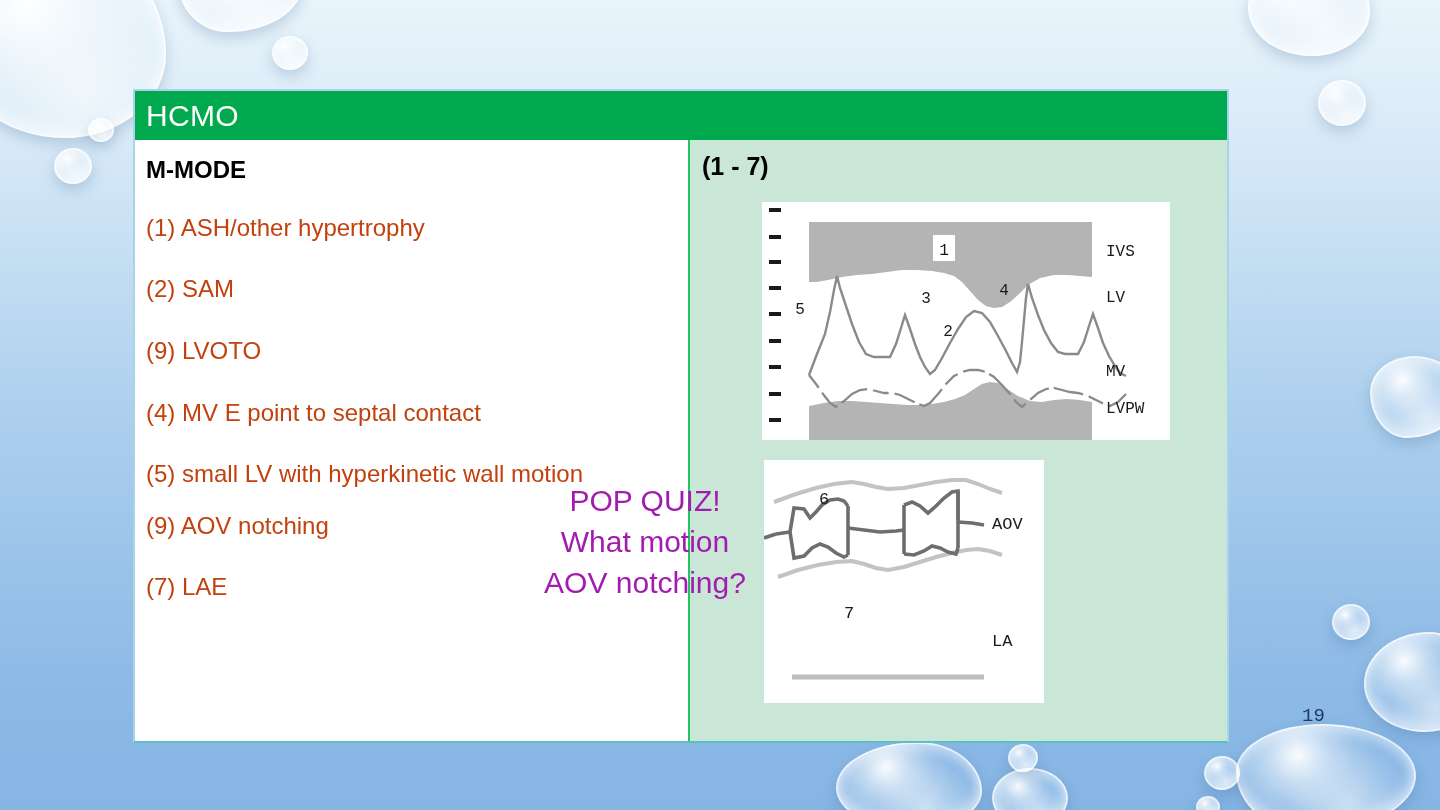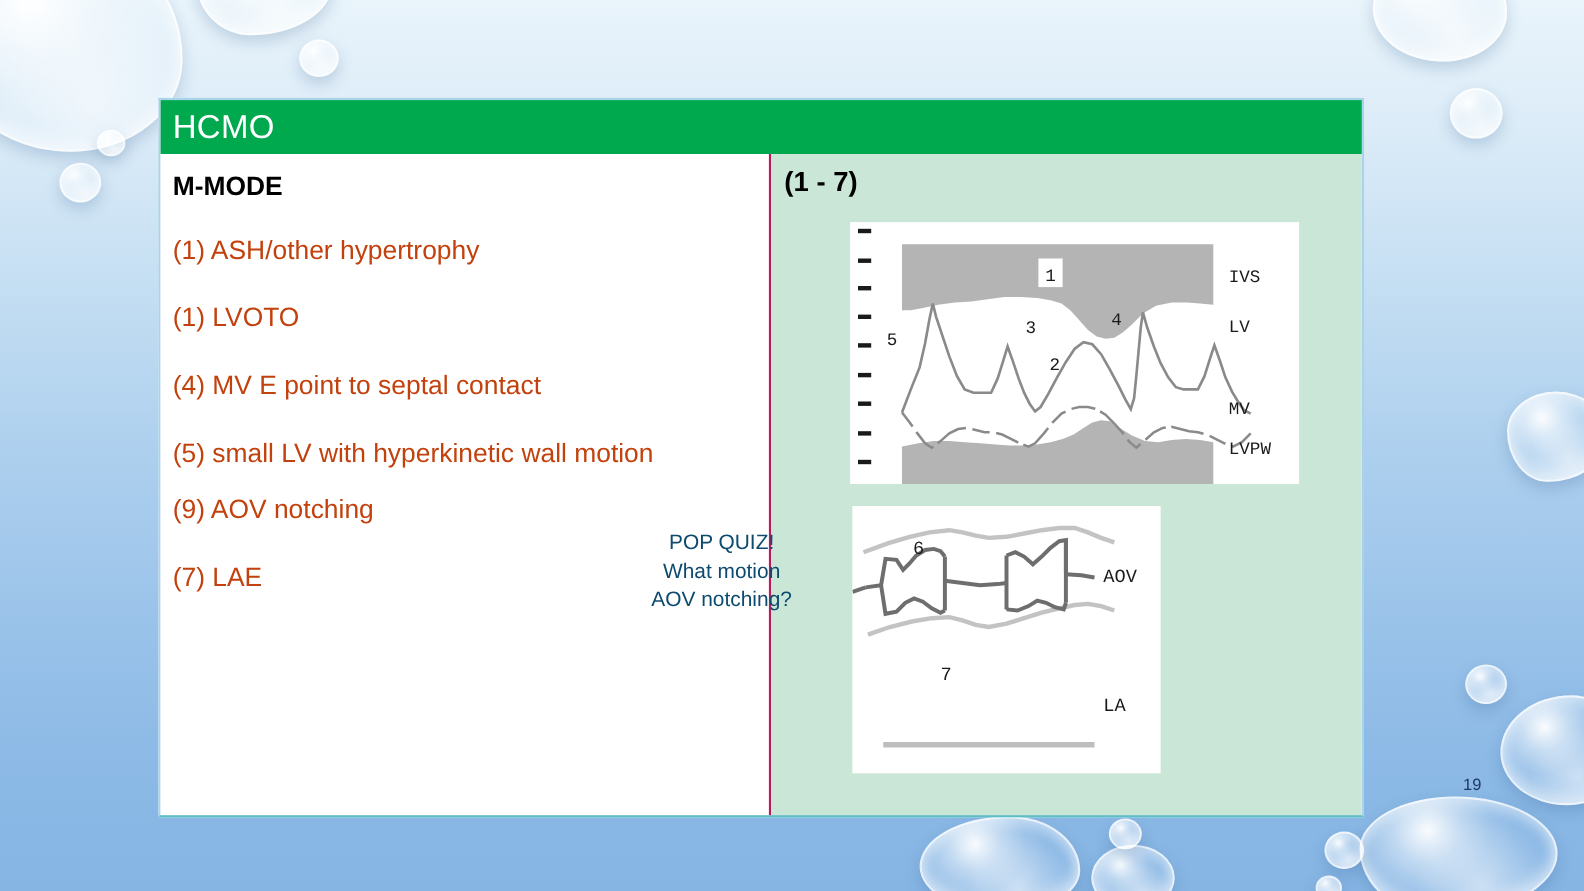--- a/index.html
+++ b/index.html
@@ -39,21 +39,21 @@
       inset 0 -8px 14px rgba(255,255,255,0.55),
       inset 0 6px 10px rgba(255,255,255,0.35);
     pointer-events: none;
   }
   .bubble.blobby { border-radius: 56% 44% 48% 52% / 52% 56% 44% 48%; }
   .bubble.blobby2 { border-radius: 48% 52% 60% 40% / 44% 48% 52% 56%; }
 
   
   #content-frame {
     position: absolute;
-    left: 144px;
+    left: 133px;
     top: 89px;
     width: 1096px;
     height: 654px;
     border: 2px solid #a8d3ea;
     border-bottom-color: #5bbfc4;
     box-sizing: border-box;
     background: #ffffff;
   }
 
   #title-bar {
@@ -82,21 +82,21 @@
     right: 0;
     bottom: 0;
     display: flex;
   }
 
   #left-col {
     width: 555px;
     background: #ffffff;
     box-sizing: border-box;
     padding: 16px 14px 0 11px;
-    border-right: 2px solid #be185d;
+    border-right: 2px solid #22c55e;
   }
 
   #right-col {
     flex: 1;
     background: #c9e6d7;
     position: relative;
     box-sizing: border-box;
     padding: 14px 0 0 12px;
   }
 
@@ -145,34 +145,33 @@
   }
   #figure-aov svg { display: block; }
 
   
   #pop-quiz {
     position: absolute;
     left: 300px;
     top: 390px;
     width: 420px;
     text-align: center;
-    color: #0c4a6e;
-    font-size: 19px;
+    color: #a21caf;
+    font-size: 30px;
     line-height: 1.36;
     pointer-events: none;
   }
 
   #page-number {
     position: absolute;
     left: 1302px;
     top: 705px;
-    font-size: 15px;
+    font-size: 19px;
     color: #1f3864;
-    font-family: Liberation Sans, sans-serif;
-    margin-left: 28px;
+    font-family: Liberation Mono, monospace;
   }
 </style>
 </head>
 <body>
 
 <div id="slide">
 
   <div class="bubble blobby" style="left:-46px; top:-52px; width:208px; height:186px;"></div>
   <div class="bubble blobby2" style="left:178px; top:-58px; width:120px; height:86px;"></div>
   <div class="bubble" style="left:272px; top:36px; width:32px; height:30px;"></div>
@@ -194,21 +193,22 @@
 
     <div id="title-bar">
       <span class="title-text">HCMO</span>
     </div>
 
     <div id="body-area">
 
       <div id="left-col">
         <p class="lead-text">M-MODE</p>
         <p class="list-line">(1) ASH/other hypertrophy</p>
-        <p class="list-line">(1) LVOTO</p>
+        <p class="list-line">(2) SAM</p>
+        <p class="list-line">(9) LVOTO</p>
         <p class="list-line">(4) MV E point to septal contact</p>
         <p class="list-line wrap">(5) small LV with hyperkinetic wall motion</p>
         <p class="list-line">(9) AOV notching</p>
         <p class="list-line">(7) LAE</p>
       </div>
 
       <div id="right-col">
         <p id="right-heading">(1 - 7)</p>
       </div>
 

